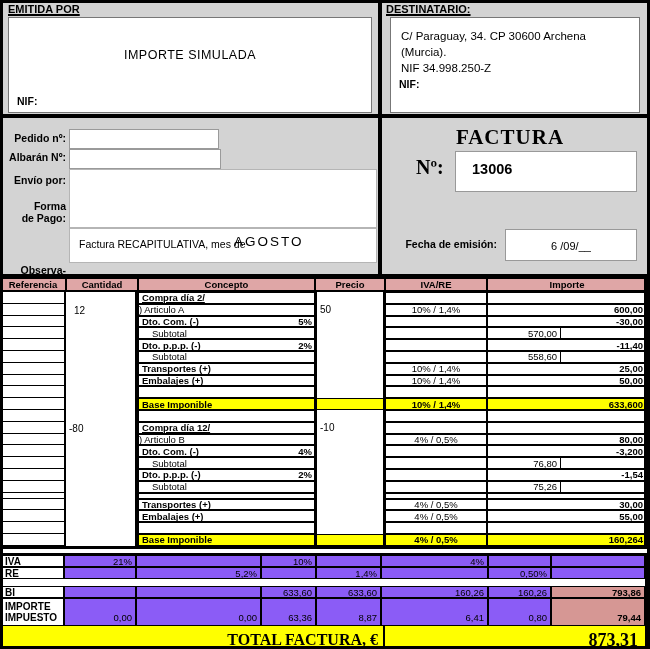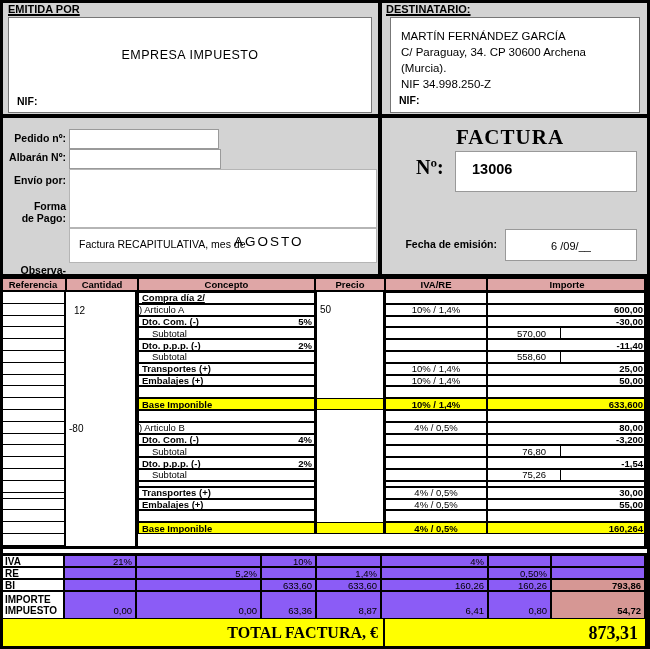--- a/index.html
+++ b/index.html
@@ -29,21 +29,21 @@
   .c-conc .pct{margin-left:auto;padding-right:2px;}
   .c-conc.indent{padding-left:13px;}
   .c-precio{width:70px;box-sizing:border-box;border-left:2px solid #000;border-right:2px solid #000;
             font-size:10px;display:flex;align-items:center;padding-left:3px;background:transparent;}
   .c-iva{width:102px;box-sizing:border-box;border:1px solid #000;font-size:9.5px;display:flex;
          align-items:center;justify-content:center;background:#fff;}
   .c-imp{width:160px;box-sizing:border-box;border:1px solid #000;font-size:9.5px;display:flex;
          align-items:center;background:#fff;}
   .c-imp .val{flex:1;text-align:right;padding-right:3px;font-weight:bold;}
   .c-imp .sub{width:73px;height:100%;box-sizing:border-box;border-right:1.5px solid #000;display:flex;
-              align-items:center;justify-content:flex-end;padding-right:14px;}
+              align-items:center;justify-content:flex-end;padding-right:3px;}
   .boldrow{font-weight:bold;}
   .compra .lbl{font-weight:bold;text-decoration:underline;}
   .yellowcell{background:var(--yellow) !important;font-weight:bold;}
   .c-precio.yellowcell{border-top:1px solid #000;border-bottom:1px solid #000;}
 
   
   #summary{position:absolute;left:0;top:553px;width:647px;height:96px;box-sizing:border-box;
            border:2px solid #000;display:flex;flex-direction:column;background:#fff;z-index:6;}
   .srow{display:flex;flex-shrink:0;}
   .slabel{box-sizing:border-box;border:1px solid #000;font-weight:bold;font-size:10px;
@@ -56,30 +56,29 @@
            justify-content:flex-end;font-weight:bold;}
 </style>
 </head>
 <body>
 
 <div id="page">
 
   <div class="abs gray" style="left:0;top:0;width:381px;height:118px;">
     <div class="abs seclabel" style="left:8px;top:3px;">EMITIDA POR</div>
     <div class="whitebox" style="left:8px;top:17px;width:364px;height:96px;border-color:#777;">
-      <div style="text-align:center;padding-top:30px;font-size:12.5px;letter-spacing:0.5px;">EMPRESA IMPUESTO</div>
+      <div style="text-align:center;padding-top:30px;font-size:12.5px;letter-spacing:0.5px;">IMPORTE SIMULADA</div>
       <div style="position:absolute;left:8px;bottom:5px;font-weight:bold;font-size:10.5px;">NIF:</div>
     </div>
   </div>
 
   <div class="abs gray" style="left:378px;top:0;width:272px;height:118px;">
     <div class="abs seclabel" style="left:386px;top:3px;position:absolute;left:8px;">DESTINATARIO:</div>
     <div class="whitebox" style="left:12px;top:17px;width:250px;height:96px;border-color:#777;">
       <div style="padding:10px 0 0 10px;font-size:11.5px;line-height:16px;">
-        <div>MARTÍN FERNÁNDEZ GARCÍA</div>
         <div>C/ Paraguay, 34. CP 30600 Archena</div>
         <div>(Murcia).</div>
         <div>NIF 34.998.250-Z</div>
         <div style="font-weight:bold;font-size:10.5px;margin-left:-2px;">NIF:</div>
       </div>
     </div>
   </div>
 
   <div class="abs gray" style="left:0;top:118px;width:381px;height:156px;">
     <div class="flabel" style="left:0;top:14px;">Pedido nº:</div>
@@ -252,20 +251,28 @@
           <span class="val">633,600</span>
         </div>
       </div>
       <div class="irow" style="height: 11.8px;">
         <div class="c-conc"></div>
         <div class="c-precio"></div>
         <div class="c-iva"></div>
         <div class="c-imp"></div>
       </div>
       <div class="irow" style="height: 11.8px;">
+        <div class="c-conc compra">
+          <span class="lbl">Compra día 12/</span>
+        </div>
+        <div class="c-precio">-10</div>
+        <div class="c-iva"></div>
+        <div class="c-imp"></div>
+      </div>
+      <div class="irow" style="height: 11.8px;">
         <div class="c-conc">
           <span class="paren">)</span>
           <span class="lbl">Articulo B</span>
         </div>
         <div class="c-precio"></div>
         <div class="c-iva">4% / 0,5%</div>
         <div class="c-imp">
           <span class="val">80,00</span>
         </div>
       </div>
@@ -375,21 +382,21 @@
           <div>RE</div>
         </div>
         <div class="scell" style="width: 72px;"></div>
         <div class="scell" style="width: 125px;">5,2%</div>
         <div class="scell" style="width: 55px;"></div>
         <div class="scell" style="width: 65px;">1,4%</div>
         <div class="scell" style="width: 107px;"></div>
         <div class="scell" style="width: 63px;">0,50%</div>
         <div class="scell" style="width: 94px;"></div>
       </div>
-      <div class="srow" style="height: 12px;">
+      <div class="srow" style="height: 12px; margin-top: 7px;">
         <div class="slabel" style="width: 62px;">
           <div>BI</div>
         </div>
         <div class="scell" style="width: 72px;"></div>
         <div class="scell" style="width: 125px;"></div>
         <div class="scell" style="width: 55px;">633,60</div>
         <div class="scell" style="width: 65px;">633,60</div>
         <div class="scell" style="width: 107px;">160,26</div>
         <div class="scell" style="width: 63px;">160,26</div>
         <div class="scell pinkcell" style="width: 94px;">793,86</div>
@@ -398,21 +405,21 @@
         <div class="slabel" style="width: 62px;">
           <div>IMPORTE</div>
           <div>IMPUESTO</div>
         </div>
         <div class="scell" style="width: 72px;">0,00</div>
         <div class="scell" style="width: 125px;">0,00</div>
         <div class="scell" style="width: 55px;">63,36</div>
         <div class="scell" style="width: 65px;">8,87</div>
         <div class="scell" style="width: 107px;">6,41</div>
         <div class="scell" style="width: 63px;">0,80</div>
-        <div class="scell pinkcell" style="width: 94px;">54,72</div>
+        <div class="scell pinkcell" style="width: 94px;">79,44</div>
       </div>
       <div class="srow" style="height: 28px;">
         <div class="totcell serif" style="width: 383px; border-right: 2px solid rgb(0, 0, 0); font-size: 16px; padding-right: 5px;">TOTAL FACTURA, €</div>
         <div class="totcell serif" style="width: 260px; font-size: 18px; padding-right: 7px;">873,31</div>
       </div>
     </div>
 
   <div class="bar" style="left:0;top:0;width:650px;height:3px;"></div>
   <div class="bar" style="left:0;top:646px;width:650px;height:3px;"></div>
   <div class="bar" style="left:0;top:0;width:3px;height:649px;"></div>

